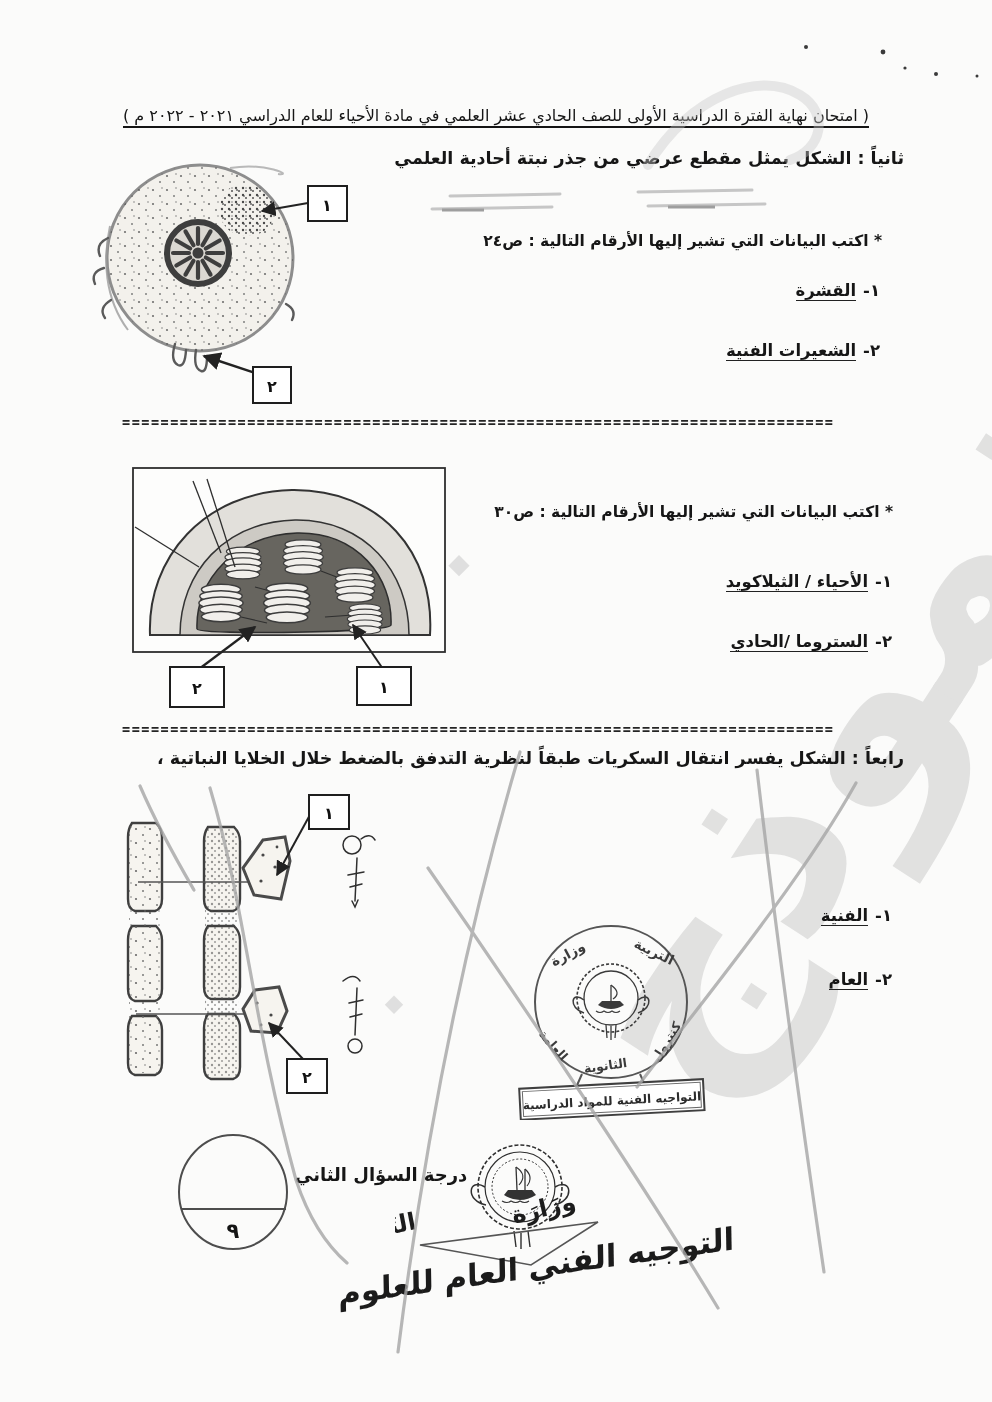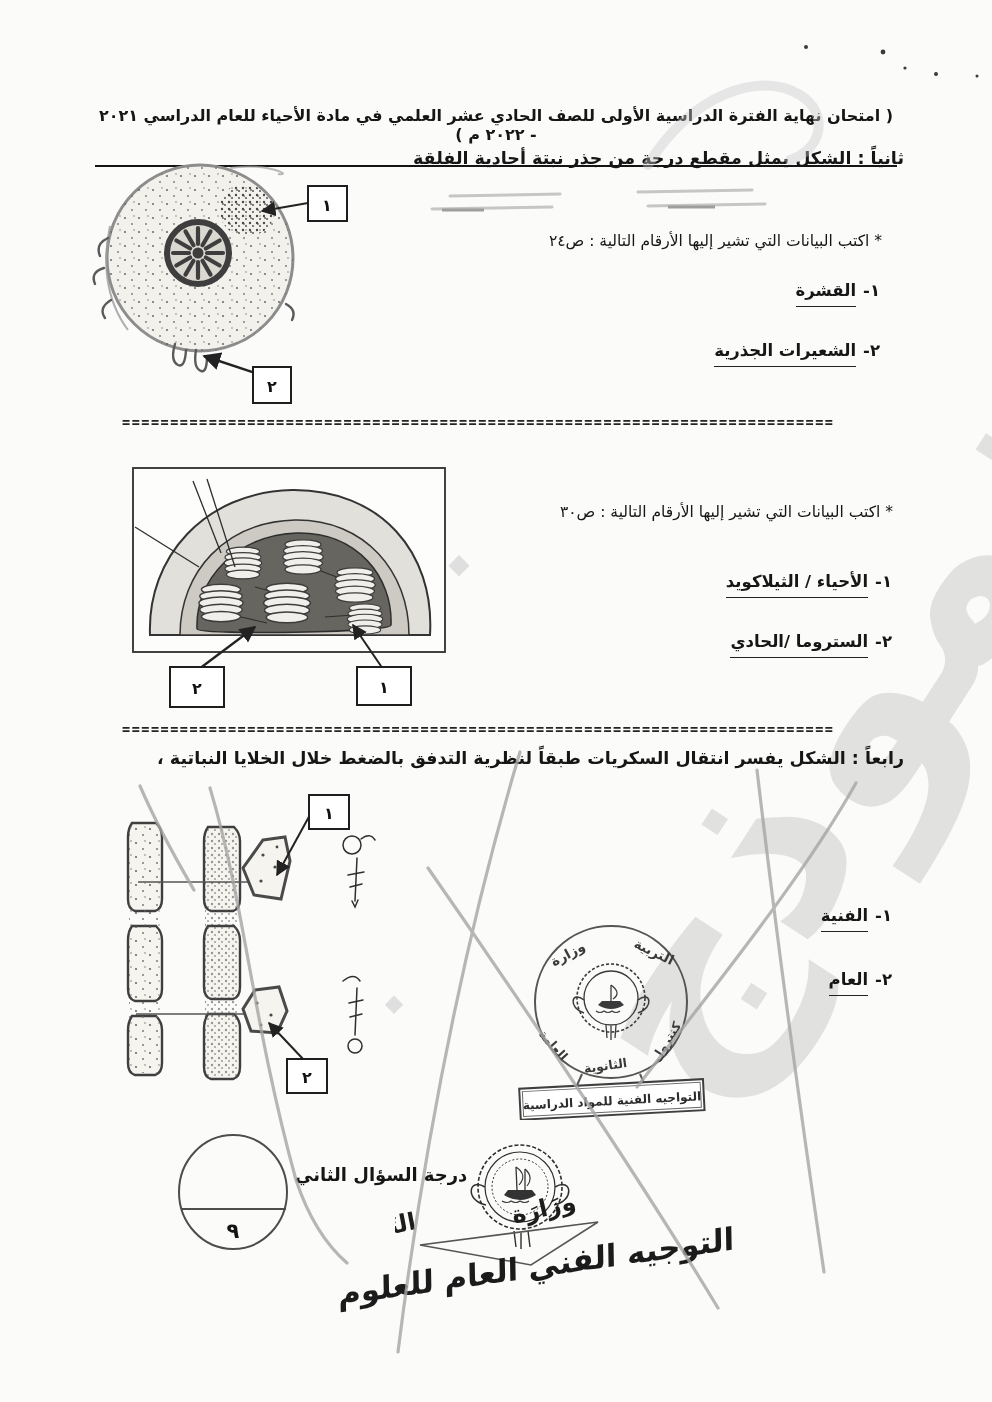--- a/index.html
+++ b/index.html
@@ -1,26 +1,26 @@
 <!DOCTYPE html>
 <html lang="ar"><head>
 <meta charset="utf-8">
 <style>
   html,body{margin:0;padding:0;background:#e8e8e8;}
   #page{position:relative;width:992px;height:1402px;margin:0 auto;background:#fbfbfa;overflow:hidden;
         font-family:"DejaVu Sans",sans-serif;color:#161616;}
   .abs{position:absolute;}
   .rtl{direction:rtl;unicode-bidi:plaintext;}
   .hdr{left:95px;right:95px;top:106px;text-align:center;z-index:2;}
-  .hdr span{display:inline-block;font-weight:bold;font-size:16px;border-bottom:2.2px solid #141414;padding-bottom:21px;}
+  .hdr span{display:inline-block;font-weight:normal;font-size:16px;border-bottom:2.2px solid #141414;padding-bottom:1px;}
   .title{font-weight:bold;font-size:17.5px;z-index:2;white-space:nowrap;}
-  .prompt{font-weight:normal;font-size:15.5px;z-index:2;white-space:nowrap;}
+  .prompt{font-weight:bold;font-size:15.5px;z-index:2;white-space:nowrap;}
   .ans{font-weight:bold;font-size:16.5px;z-index:2;white-space:nowrap;}
   .ans .num{margin-left:7px;}
-  .ans .u{border-bottom:1.8px solid #222;padding-bottom:6px;}
+  .ans .u{border-bottom:1.8px solid #222;padding-bottom:0;}
   .divider{left:122px;right:92px;height:20px;overflow:hidden;white-space:nowrap;z-index:2;
            font-family:"DejaVu Sans Mono",monospace;font-weight:bold;font-size:13.5px;letter-spacing:1.5px;color:#242424;}
   .wm{right:66px;top:352px;font-size:262px;font-weight:bold;color:#a6a6a6;opacity:.30;line-height:1;
       transform:rotate(-57deg);transform-origin:100% 0;direction:rtl;z-index:1;pointer-events:none;}
   .gradelabel{left:295px;top:1164px;font-weight:bold;font-size:18px;z-index:2;white-space:nowrap;}
   .sig{left:366px;top:1246px;width:370px;font-weight:bold;font-size:31px;z-index:2;white-space:nowrap;
        transform:rotate(-8deg) skewX(-7deg);color:#1b1b1b;}
   svg text{font-family:"DejaVu Sans",sans-serif;}
   .boxnum{font-size:16px;font-weight:bold;fill:#111;}
   .stamptxt{font-weight:bold;fill:#3b3b3b;}
@@ -54,28 +54,28 @@
       </g>
     </defs>
   </svg>
 
   <div class="abs wm">نموذج</div>
 
   <div class="abs hdr rtl">
     <span>( امتحان نهاية الفترة الدراسية الأولى للصف الحادي عشر العلمي في مادة الأحياء للعام الدراسي ٢٠٢١ - ٢٠٢٢ م )</span>
   </div>
 
-  <div class="abs title rtl" style="right:88px;top:148px">ثانياً : الشكل يمثل مقطع درجة من جذر نبتة أحادية الفلقة</div>
+  <div class="abs title rtl" style="right:88px;top:148px">ثانياً : الشكل يمثل مقطع عرضي من جذر نبتة أحادية العلمي</div>
   <div class="abs prompt rtl" style="right:110px;top:232px">* اكتب البيانات التي تشير إليها الأرقام التالية : ص٢٤</div>
 
   <div class="abs ans rtl" style="right:112px;top:281px">
     <span class="num">١-</span><span class="u">القشرة</span>
   </div>
   <div class="abs ans rtl" style="right:112px;top:341px">
-    <span class="num">٢-</span><span class="u">الشعيرات الجذرية</span>
+    <span class="num">٢-</span><span class="u">الشعيرات الفنية</span>
   </div>
 
   <svg class="abs z2" style="left:80px;top:158px" width="340" height="262">
     <circle cx="120" cy="100" r="93" fill="#f3f1ec" stroke="#8d8d8d" stroke-width="3"></circle>
     <circle cx="120" cy="100" r="93" fill="url(#stipS)" opacity=".85"></circle>
     <path d="M 30,68 C 23,100 24,140 48,172" fill="none" stroke="#9c9c9c" stroke-width="2" opacity=".8"></path>
     <path d="M 150,10 C 185,4 215,18 198,16" fill="none" stroke="#9c9c9c" stroke-width="2" opacity=".7"></path>
     <path d="M150,30 C173,21 196,34 194,55 C192,76 170,83 152,74 C137,66 135,41 150,30 Z" fill="url(#stipD)"></path>
     <circle cx="118" cy="95" r="31" fill="#dbd8d2" stroke="#3e3e3e" stroke-width="6"></circle>
     <g stroke="#3e3e3e" stroke-width="4.2" stroke-linecap="round">

